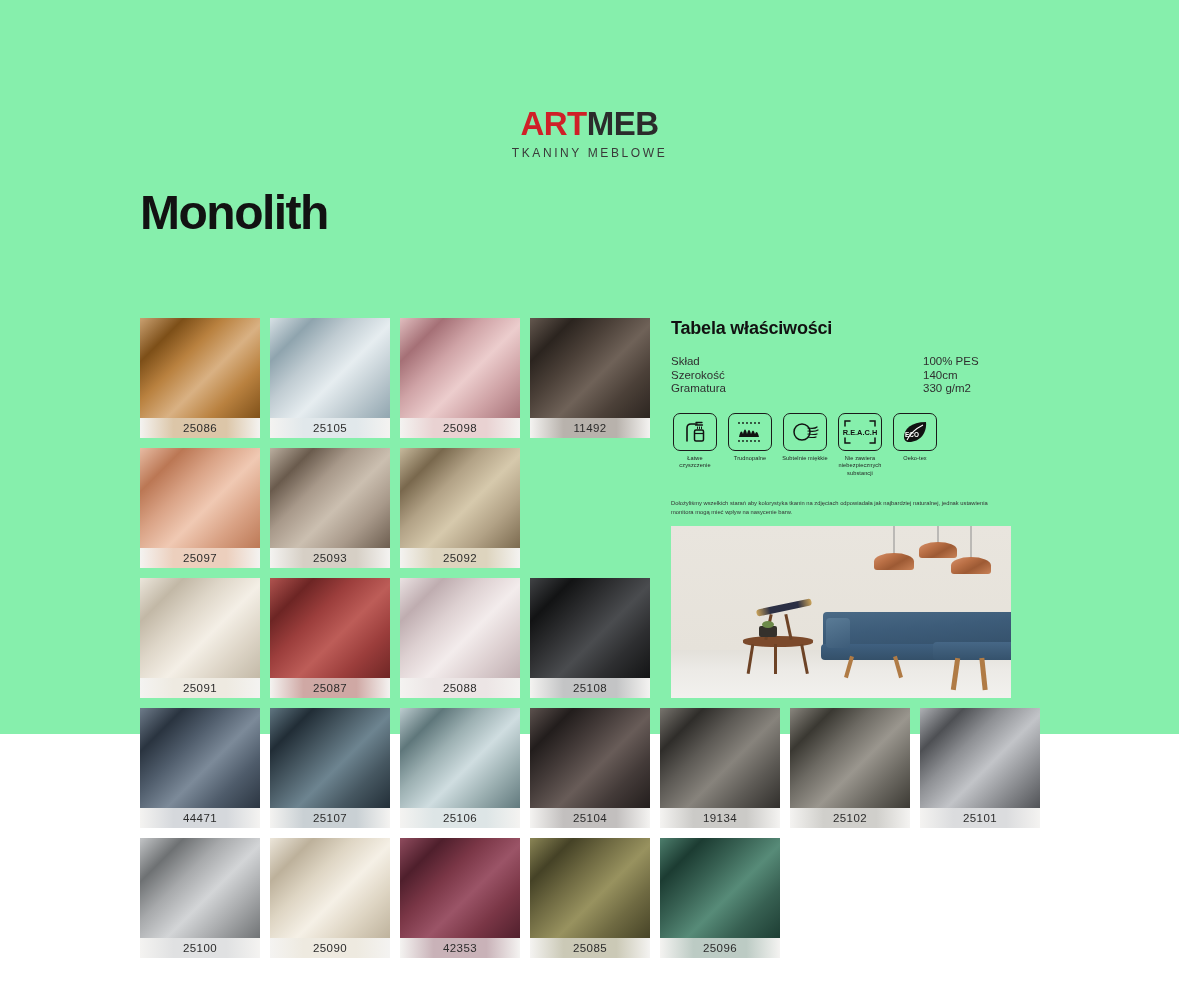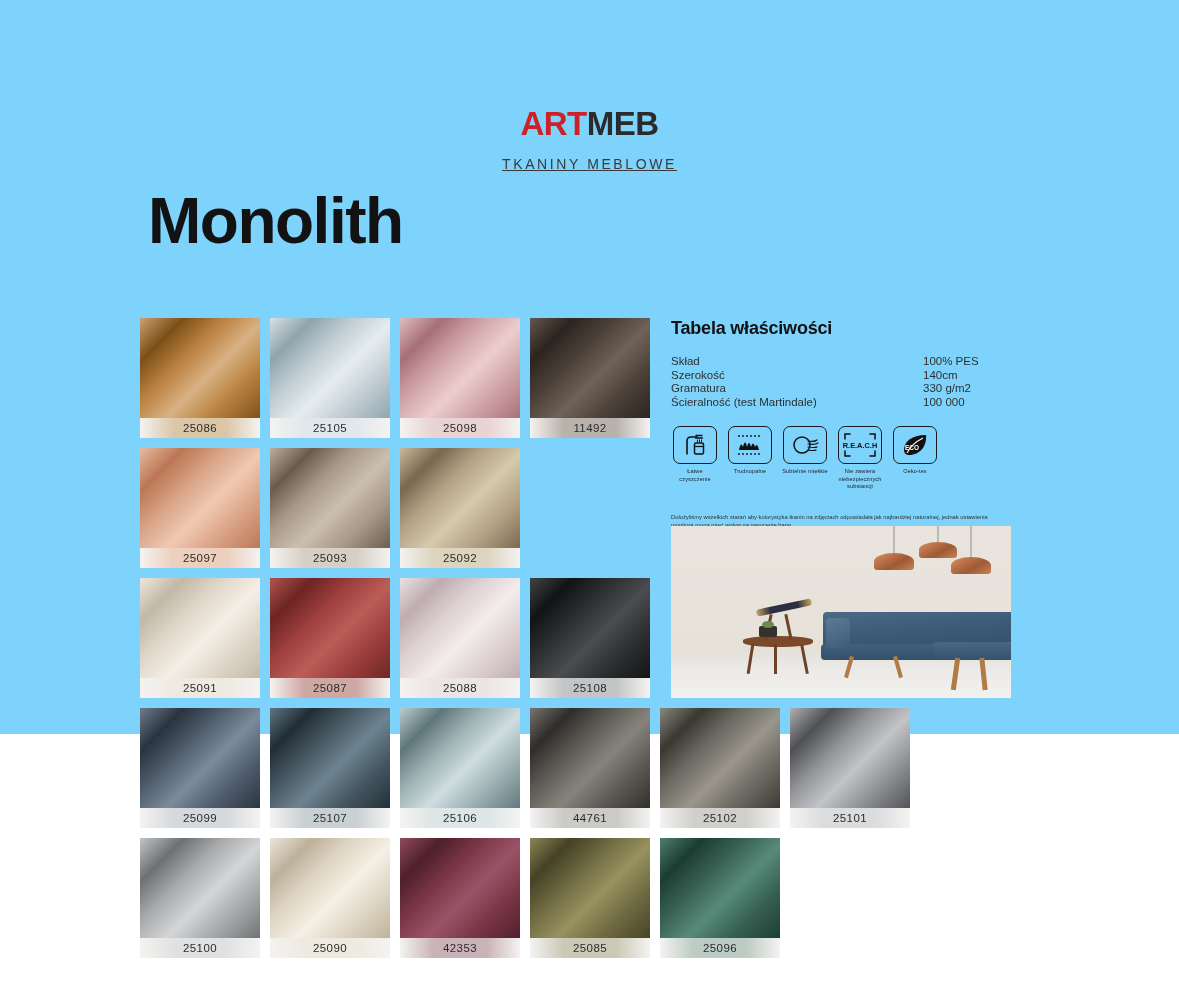--- a/index.html
+++ b/index.html
@@ -2,41 +2,41 @@
 <html><head>
 <meta charset="utf-8">
 <style>
   * { margin:0; padding:0; box-sizing:border-box; }
   html, body {
     width:1179px; height:987px;
     background:#ffffff;
     font-family:"Liberation Sans", sans-serif;
     overflow:hidden;
   }
-  .page { position:relative; width:1179px; height:734px; background:#7dd3fc; }
+  .page { position:relative; width:1179px; height:734px; background:#86efac; }
 
   
   .logo-wrap {
     position:absolute; left:0; top:107px; width:1179px;
     text-align:center;
   }
   .logo-main {
     font-size:33px; font-weight:bold; letter-spacing:-0.5px; line-height:1;
   }
   .logo-art { color:#cf2027; }
   .logo-meb { color:#2b2b2b; }
   .logo-sub {
-    font-size:14px; letter-spacing:2.6px; color:#3a3a3a;
-    margin-top:16px; font-weight:normal;text-decoration:underline;
+    font-size:12px; letter-spacing:2.6px; color:#3a3a3a;
+    margin-top:6px; font-weight:normal;
   }
 
   
   .title {
-    position:absolute; left:148px; top:188px;
-    font-size:64px; font-weight:bold; color:#121212;
+    position:absolute; left:140px; top:188px;
+    font-size:48px; font-weight:bold; color:#121212;
     letter-spacing:-1.5px; line-height:1.05;
   }
 
   
   .grid { position:absolute; left:140px; top:318px; width:900px; }
   .grid-row { display:flex; gap:10px; margin-bottom:10px; }
   .swatch { width:120px; }
   .swatch-img {
     width:120px; height:100px; position:relative; overflow:hidden;
   }
@@ -182,39 +182,45 @@
             <div class="sheen" style="background: linear-gradient(135deg, rgb(45, 46, 48) 0%, rgb(74, 76, 79) 14%, rgb(18, 19, 20) 30%, rgb(45, 46, 48) 42%, rgb(74, 76, 79) 55%, rgb(45, 46, 48) 68%, rgb(18, 19, 20) 84%, rgb(45, 46, 48) 100%);"></div>
           </div>
           <div class="swatch-label" style="background: linear-gradient(90deg, rgb(244, 243, 241) 0%, rgb(195, 196, 197) 28%, rgb(195, 196, 197) 72%, rgb(244, 243, 241) 100%);">25108</div>
         </div>
       </div>
       <div class="grid-row">
         <div class="swatch">
           <div class="swatch-img">
             <div class="sheen" style="background: linear-gradient(135deg, rgb(79, 92, 107) 0%, rgb(124, 138, 153) 14%, rgb(42, 52, 64) 30%, rgb(79, 92, 107) 42%, rgb(124, 138, 153) 55%, rgb(79, 92, 107) 68%, rgb(42, 52, 64) 84%, rgb(79, 92, 107) 100%);"></div>
           </div>
-          <div class="swatch-label" style="background: linear-gradient(90deg, rgb(244, 243, 241) 0%, rgb(213, 216, 220) 28%, rgb(213, 216, 220) 72%, rgb(244, 243, 241) 100%);">25099</div>
+          <div class="swatch-label" style="background: linear-gradient(90deg, rgb(244, 243, 241) 0%, rgb(213, 216, 220) 28%, rgb(213, 216, 220) 72%, rgb(244, 243, 241) 100%);">44471</div>
         </div>
         <div class="swatch">
           <div class="swatch-img">
             <div class="sheen" style="background: linear-gradient(135deg, rgb(70, 87, 97) 0%, rgb(109, 132, 144) 14%, rgb(33, 45, 54) 30%, rgb(70, 87, 97) 42%, rgb(109, 132, 144) 55%, rgb(70, 87, 97) 68%, rgb(33, 45, 54) 84%, rgb(70, 87, 97) 100%);"></div>
           </div>
           <div class="swatch-label" style="background: linear-gradient(90deg, rgb(244, 243, 241) 0%, rgb(201, 208, 212) 28%, rgb(201, 208, 212) 72%, rgb(244, 243, 241) 100%);">25107</div>
         </div>
         <div class="swatch">
           <div class="swatch-img">
             <div class="sheen" style="background: linear-gradient(135deg, rgb(156, 176, 178) 0%, rgb(207, 221, 224) 14%, rgb(95, 119, 123) 30%, rgb(156, 176, 178) 42%, rgb(207, 221, 224) 55%, rgb(156, 176, 178) 68%, rgb(95, 119, 123) 84%, rgb(156, 176, 178) 100%);"></div>
           </div>
           <div class="swatch-label" style="background: linear-gradient(90deg, rgb(244, 243, 241) 0%, rgb(221, 229, 230) 28%, rgb(221, 229, 230) 72%, rgb(244, 243, 241) 100%);">25106</div>
         </div>
         <div class="swatch">
           <div class="swatch-img">
+            <div class="sheen" style="background: linear-gradient(135deg, rgb(67, 58, 56) 0%, rgb(104, 92, 88) 14%, rgb(34, 29, 28) 30%, rgb(67, 58, 56) 42%, rgb(104, 92, 88) 55%, rgb(67, 58, 56) 68%, rgb(34, 29, 28) 84%, rgb(67, 58, 56) 100%);"></div>
+          </div>
+          <div class="swatch-label" style="background: linear-gradient(90deg, rgb(244, 243, 241) 0%, rgb(194, 191, 190) 28%, rgb(194, 191, 190) 72%, rgb(244, 243, 241) 100%);">25104</div>
+        </div>
+        <div class="swatch">
+          <div class="swatch-img">
             <div class="sheen" style="background: linear-gradient(135deg, rgb(93, 90, 85) 0%, rgb(135, 131, 124) 14%, rgb(47, 45, 42) 30%, rgb(93, 90, 85) 42%, rgb(135, 131, 124) 55%, rgb(93, 90, 85) 68%, rgb(47, 45, 42) 84%, rgb(93, 90, 85) 100%);"></div>
           </div>
-          <div class="swatch-label" style="background: linear-gradient(90deg, rgb(244, 243, 241) 0%, rgb(203, 202, 199) 28%, rgb(203, 202, 199) 72%, rgb(244, 243, 241) 100%);">44761</div>
+          <div class="swatch-label" style="background: linear-gradient(90deg, rgb(244, 243, 241) 0%, rgb(203, 202, 199) 28%, rgb(203, 202, 199) 72%, rgb(244, 243, 241) 100%);">19134</div>
         </div>
         <div class="swatch">
           <div class="swatch-img">
             <div class="sheen" style="background: linear-gradient(135deg, rgb(109, 106, 99) 0%, rgb(154, 150, 142) 14%, rgb(58, 56, 50) 30%, rgb(109, 106, 99) 42%, rgb(154, 150, 142) 55%, rgb(109, 106, 99) 68%, rgb(58, 56, 50) 84%, rgb(109, 106, 99) 100%);"></div>
           </div>
           <div class="swatch-label" style="background: linear-gradient(90deg, rgb(244, 243, 241) 0%, rgb(208, 207, 203) 28%, rgb(208, 207, 203) 72%, rgb(244, 243, 241) 100%);">25102</div>
         </div>
         <div class="swatch">
           <div class="swatch-img">
             <div class="sheen" style="background: linear-gradient(135deg, rgb(142, 144, 148) 0%, rgb(194, 196, 200) 14%, rgb(78, 80, 84) 30%, rgb(142, 144, 148) 42%, rgb(194, 196, 200) 55%, rgb(142, 144, 148) 68%, rgb(78, 80, 84) 84%, rgb(142, 144, 148) 100%);"></div>
@@ -263,24 +269,20 @@
           <span class="pname">Skład</span>
           <span class="pval">100% PES</span>
         </div>
         <div class="prow">
           <span class="pname">Szerokość</span>
           <span class="pval">140cm</span>
         </div>
         <div class="prow">
           <span class="pname">Gramatura</span>
           <span class="pval">330 g/m2</span>
-        </div>
-        <div class="prow">
-          <span class="pname">Ścieralność (test Martindale)</span>
-          <span class="pval">100 000</span>
         </div>
       </div>
     <div class="icons">
         <div class="icon-cell">
           <div class="icon-box">
             <svg width="26" height="24" viewBox="0 0 26 24">
               <path d="M5 21 L5 8 Q5 4 9 4 L15 4" stroke="#111" stroke-width="1.6" fill="none" stroke-linecap="round"></path>
               <path d="M14 2.5 L20 2.5 M13.5 5 L20.5 5" stroke="#111" stroke-width="1.3" stroke-linecap="round"></path>
               <path d="M15.5 7 L15.5 8.5 M17.5 7 L17.5 8.5 M19.5 7 L19.5 8.5" stroke="#111" stroke-width="1" stroke-linecap="round"></path>
               <rect x="12.5" y="10" width="9" height="11" rx="1.5" stroke="#111" stroke-width="1.5" fill="none"></rect>

